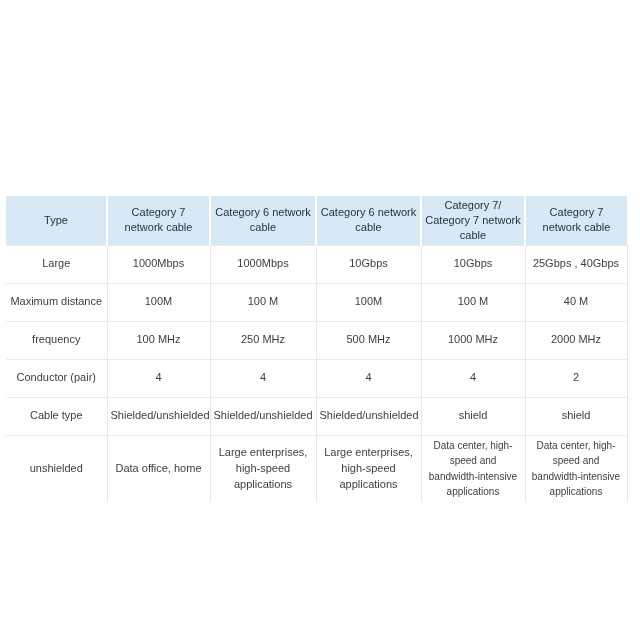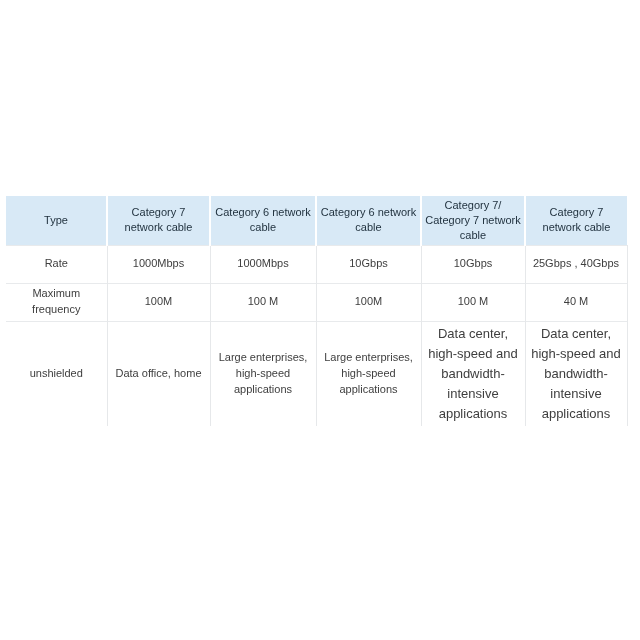--- a/index.html
+++ b/index.html
@@ -58,21 +58,21 @@
     border-left: none;
   }
   table.spec-table td:last-child {
     border-right: 1px solid #e6e8ea;
     margin-top: 19px;
   }
   table.spec-table tr.app-row td {
     height: 46px;
   }
   table.spec-table td.small {
-    font-size: 13px;
+    font-size: 10px;
     line-height: 1.55;
     padding: 2px 1px;
   }
 </style>
 </head>
 <body>
 
 <div class="stage">
   <table class="spec-table">
     <colgroup>
@@ -89,34 +89,58 @@
         <th>Category 7 network cable</th>
         <th>Category 6 network cable</th>
         <th>Category 6 network cable</th>
         <th>Category 7/
 Category 7 network cable</th>
         <th>Category 7 network cable</th>
       </tr>
     </thead>
     <tbody>
       <tr>
-        <td>Rate</td>
+        <td>Large</td>
         <td>1000Mbps</td>
         <td>1000Mbps</td>
         <td>10Gbps</td>
         <td>10Gbps</td>
         <td>25Gbps , 40Gbps</td>
       </tr>
       <tr>
-        <td>Maximum frequency</td>
+        <td>Maximum distance</td>
         <td>100M</td>
         <td>100 M</td>
         <td>100M</td>
         <td>100 M</td>
         <td>40 M</td>
+      </tr>
+      <tr>
+        <td>frequency</td>
+        <td>100 MHz</td>
+        <td>250 MHz</td>
+        <td>500 MHz</td>
+        <td>1000 MHz</td>
+        <td>2000 MHz</td>
+      </tr>
+      <tr>
+        <td>Conductor (pair)</td>
+        <td>4</td>
+        <td>4</td>
+        <td>4</td>
+        <td>4</td>
+        <td>2</td>
+      </tr>
+      <tr>
+        <td>Cable type</td>
+        <td>Shielded/unshielded</td>
+        <td>Shielded/unshielded</td>
+        <td>Shielded/unshielded</td>
+        <td>shield</td>
+        <td>shield</td>
       </tr>
       <tr class="app-row">
         <td>unshielded</td>
         <td>Data office, home</td>
         <td>Large enterprises,
 high-speed applications</td>
         <td>Large enterprises,
 high-speed applications</td>
         <td class="small">Data center, high-speed and
 bandwidth-intensive applications</td>

